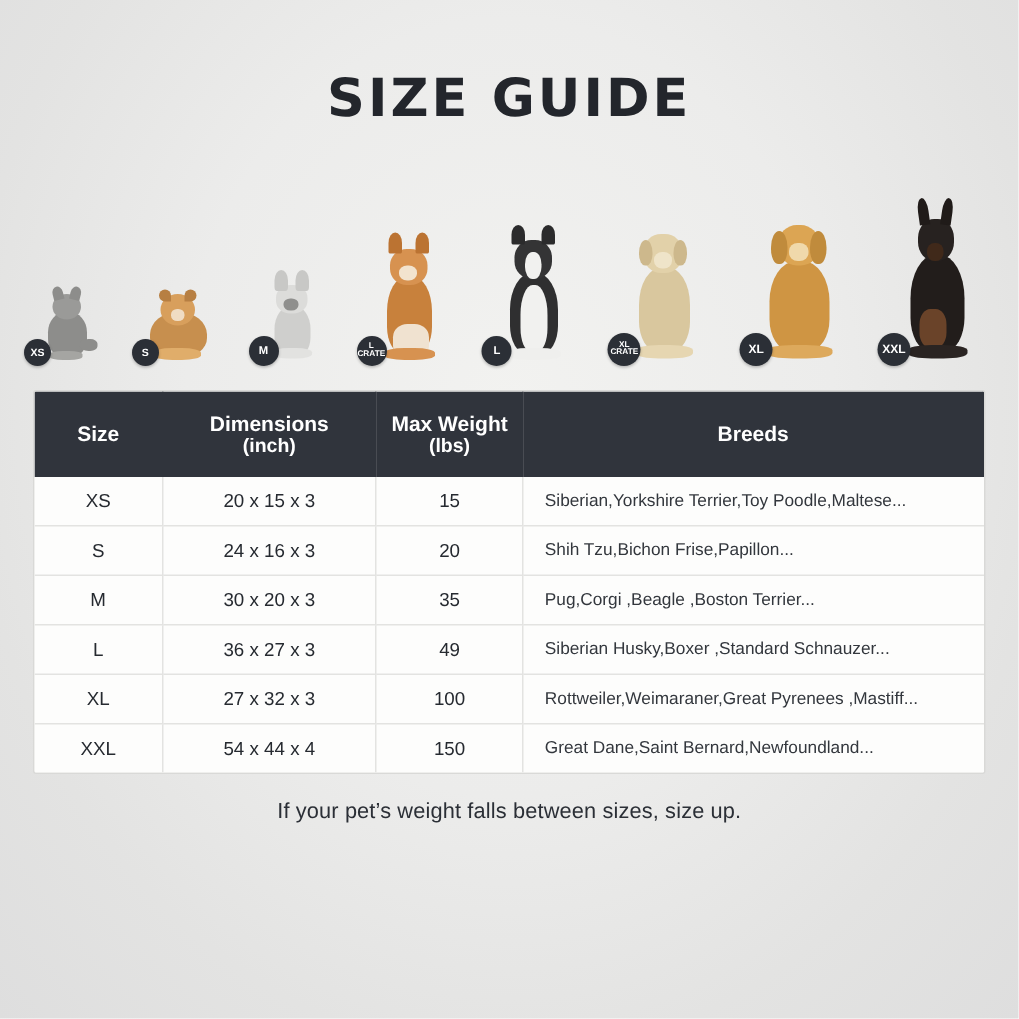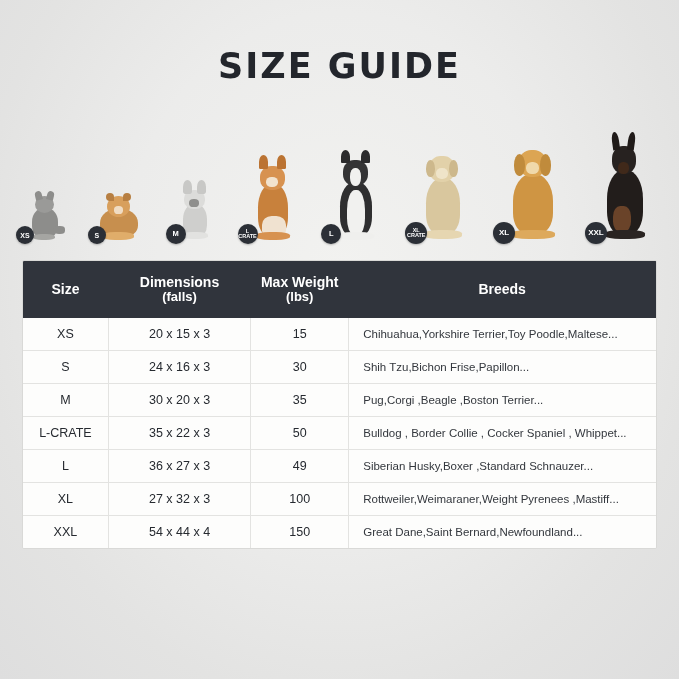--- a/index.html
+++ b/index.html
@@ -297,72 +297,67 @@
           <col class="c-wt">
           <col class="c-breed">
       </colgroup>
       <thead>
         <tr>
           <th>
             <span>Size</span>
           </th>
           <th>
             <span>Dimensions</span>
-            <span class="sub">(falls)</span>
+            <span class="sub">(inch)</span>
           </th>
           <th>
             <span>Max Weight</span>
             <span class="sub">(lbs)</span>
           </th>
           <th>
             <span>Breeds</span>
           </th>
         </tr>
       </thead>
       <tbody>
         <tr>
           <td>XS</td>
           <td>20 x 15 x 3</td>
           <td>15</td>
-          <td>Chihuahua,Yorkshire Terrier,Toy Poodle,Maltese...</td>
+          <td>Siberian,Yorkshire Terrier,Toy Poodle,Maltese...</td>
         </tr>
         <tr>
           <td>S</td>
           <td>24 x 16 x 3</td>
-          <td>30</td>
+          <td>20</td>
           <td>Shih Tzu,Bichon Frise,Papillon...</td>
         </tr>
         <tr>
           <td>M</td>
           <td>30 x 20 x 3</td>
           <td>35</td>
           <td>Pug,Corgi ,Beagle ,Boston Terrier...</td>
         </tr>
         <tr>
-          <td>L-CRATE</td>
-          <td>35 x 22 x 3</td>
-          <td>50</td>
-          <td>Bulldog , Border Collie , Cocker Spaniel , Whippet...</td>
-        </tr>
-        <tr>
           <td>L</td>
           <td>36 x 27 x 3</td>
           <td>49</td>
           <td>Siberian Husky,Boxer ,Standard Schnauzer...</td>
         </tr>
         <tr>
           <td>XL</td>
           <td>27 x 32 x 3</td>
           <td>100</td>
-          <td>Rottweiler,Weimaraner,Weight Pyrenees ,Mastiff...</td>
+          <td>Rottweiler,Weimaraner,Great Pyrenees ,Mastiff...</td>
         </tr>
         <tr>
           <td>XXL</td>
           <td>54 x 44 x 4</td>
           <td>150</td>
           <td>Great Dane,Saint Bernard,Newfoundland...</td>
         </tr>
       </tbody>
     </table>
   </div>
 
+  <div class="footnote">If your pet’s weight falls between sizes, size up.</div>
 
 </div>
 
 </body></html>

